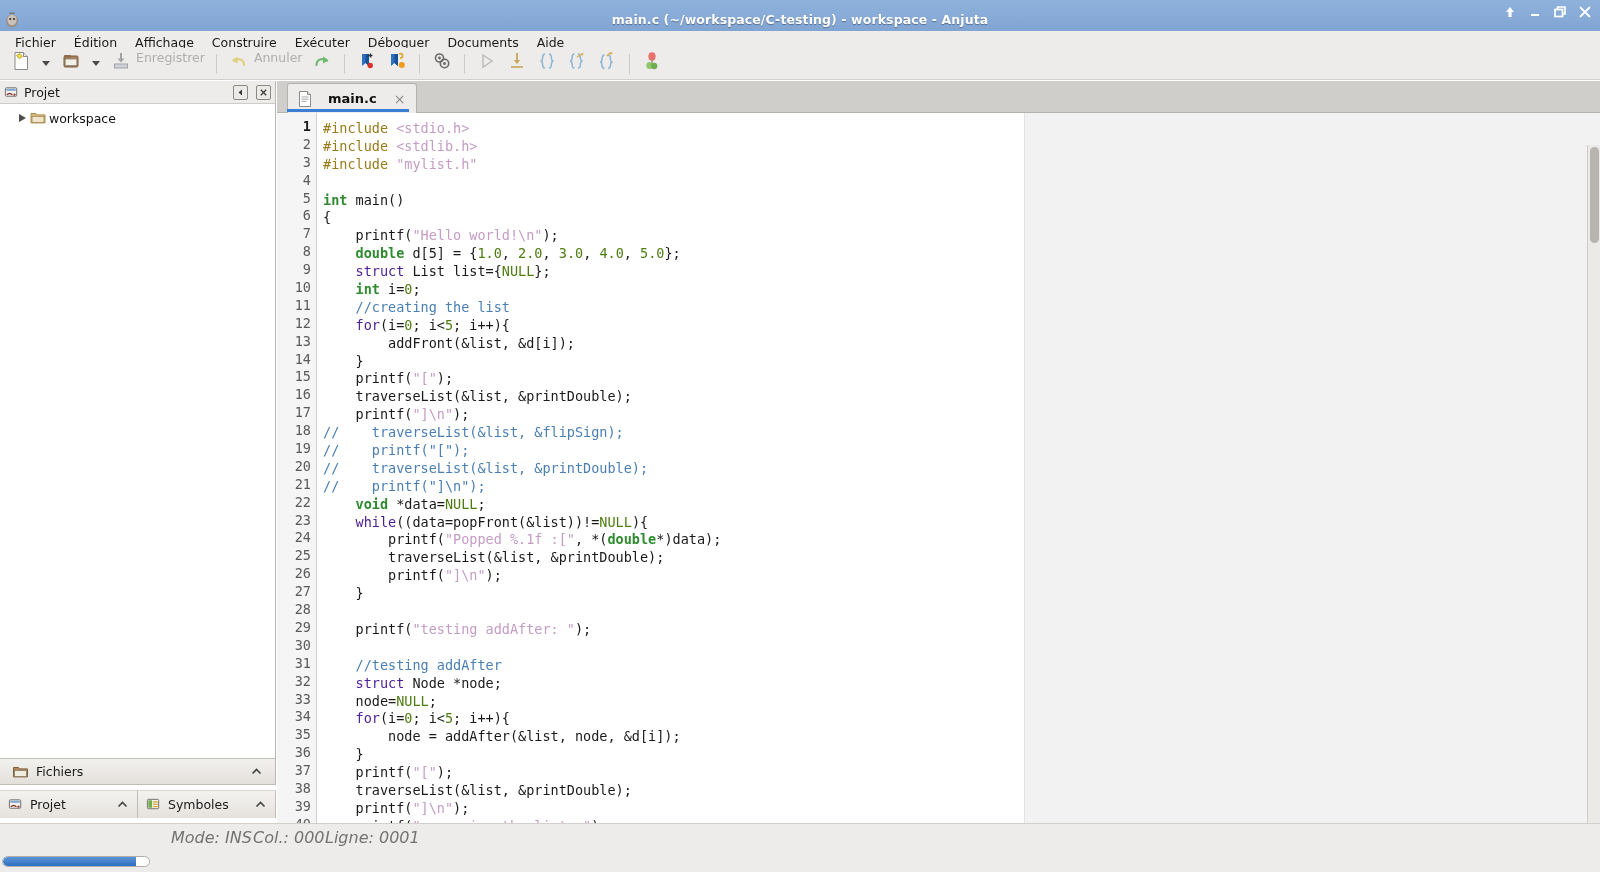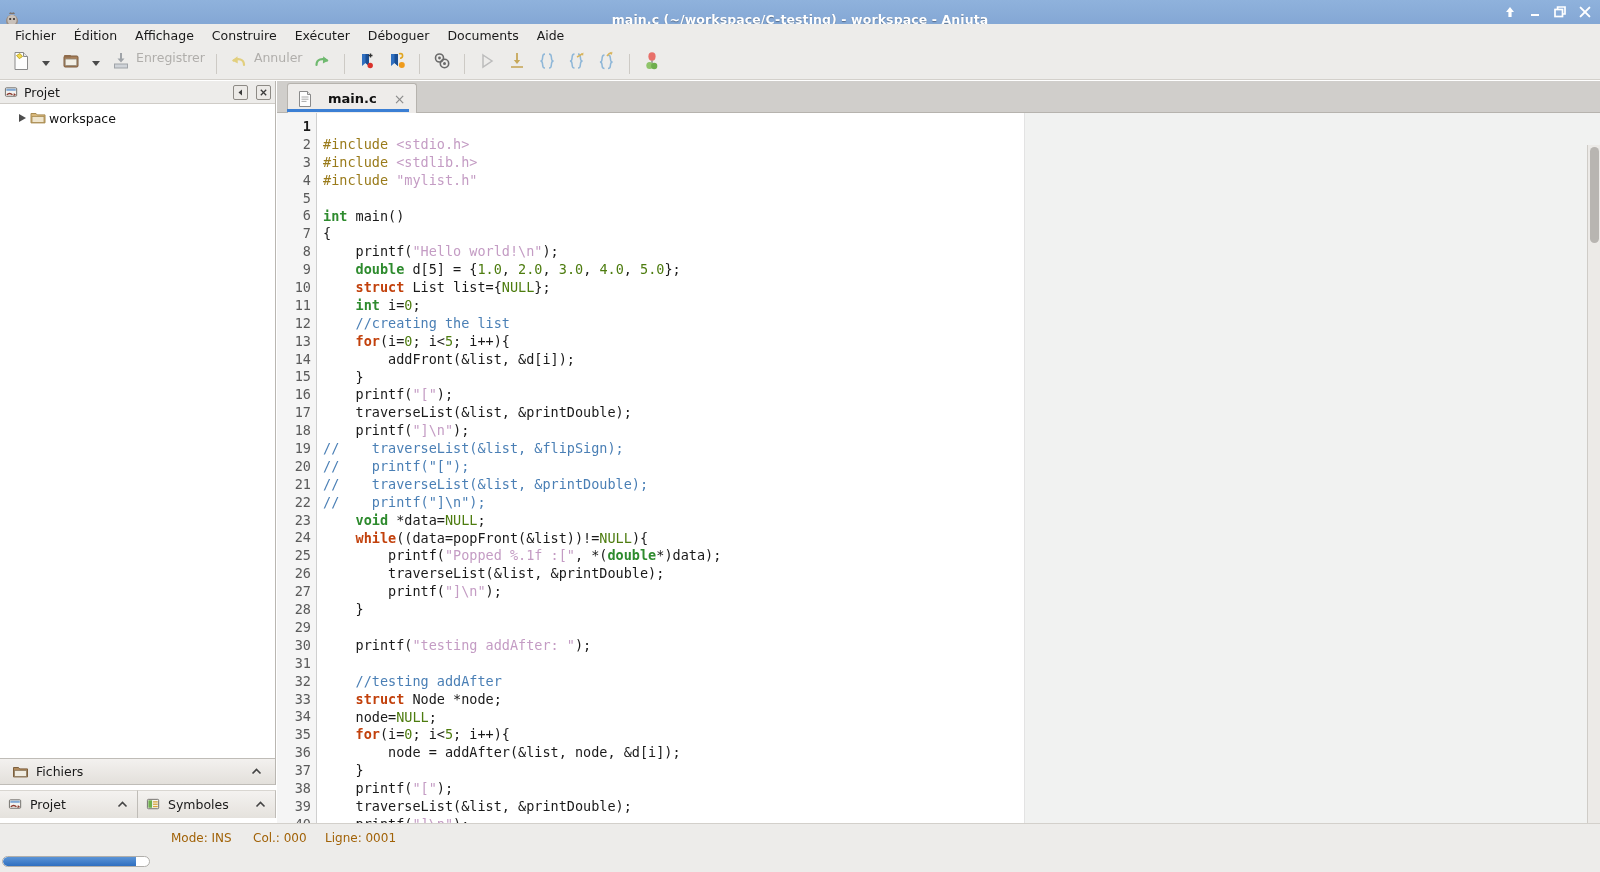--- a/index.html
+++ b/index.html
@@ -32,21 +32,21 @@
   #titlebar .tb-buttons {
     position: absolute; right: 8px; top: 0; height: 24px;
     display: flex; align-items: center; gap: 11px;
   }
   #titlebar .tb-buttons .wbtn {
     width: 14px; height: 14px; position: relative; cursor: pointer;
   }
 
   
   #menubar {
-    position: absolute; left: 0; top: 24px; width: 1600px; height: 24px;
+    position: absolute; left: 0; top: 31px; width: 1600px; height: 24px;
     background: #edecea;
     display: flex; align-items: center; padding-left: 6px;
   }
   #menubar .mi {
     padding: 2px 9px; font-size: 12.5px; color: #1a1a1a;
     cursor: default; line-height: 18px;
   }
 
   
   #toolbar {
@@ -186,28 +186,28 @@
     width: 40px; flex: 0 0 auto;
     background: #f5f5f5;
     border-right: 1px solid #cfcfcf;
     text-align: right;
     padding-top: 5px;
     color: #5a5a5a;
   }
   #gutter .ln { height: 17.9px; padding-right: 5px; white-space: pre; }
   #gutter .ln.current { font-weight: bold; color: #1a1a1a; }
   #codelines {
-    flex: 1 1 auto; padding-top: 23px; padding-left: 6px;
+    flex: 1 1 auto; padding-top: 7px; padding-left: 6px;
     white-space: pre; color: #1a1a1a;
     position: relative;
   }
   #codelines .cl { height: 17.9px; white-space: pre; }
 
   
-  .k  { color: #c2410c; font-weight: bold; }   
+  .k  { color: #4c1d95; font-weight: normal; }   
   .kg { color: #2e8b2e; font-weight: bold; }   
   .pp { color: #9a7b1b; }                      
   .st { color: #c49cc4; }                      
   .cm { color: #4a7fb5; }                      
   .nm { color: #4d7c0f; }                      
   .pl { color: #1a1a1a; }                      
 
   
   #vscroll {
     position: absolute; right: 0; top: 32px; width: 13px; bottom: 0;
@@ -218,21 +218,21 @@
     background: #b8b5b1; border-radius: 5px;
   }
 
   
   #statusbar {
     position: absolute; left: 0; top: 823px; width: 1600px; height: 28px;
     background: #edecea;
     border-top: 1px solid #d3d0cb;
     display: flex; align-items: center;
   }
-  #statusbar .sb-item { font-size: 12px; color: #a16207; }
+  #statusbar .sb-item { font-size: 16px; color: #737373; font-style: italic; }
   #sb-mode  { position: absolute; left: 171px; }
   #sb-col   { position: absolute; left: 253px; }
   #sb-line  { position: absolute; left: 325px; }
 
   
   #bottombar {
     position: absolute; left: 0; top: 851px; width: 1600px; height: 21px;
     background: #edecea;
   }
   #progress-track {

